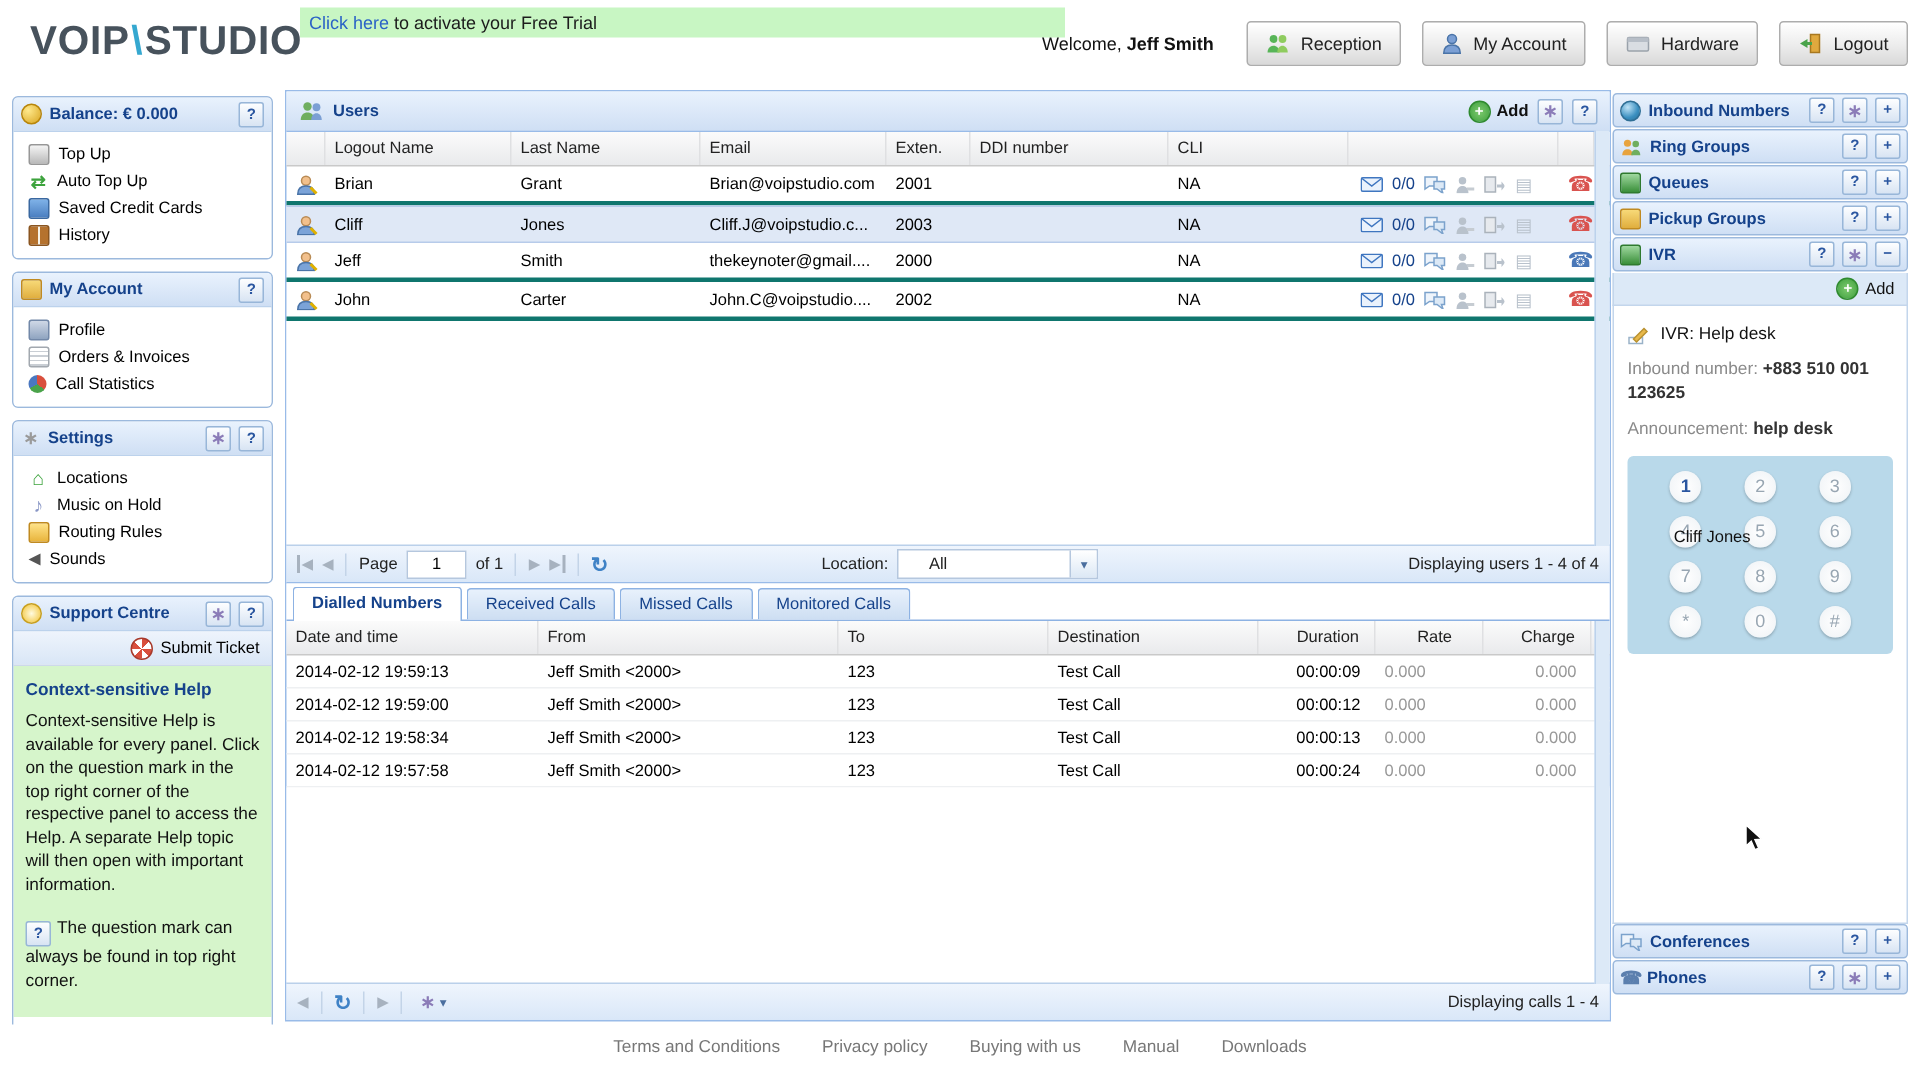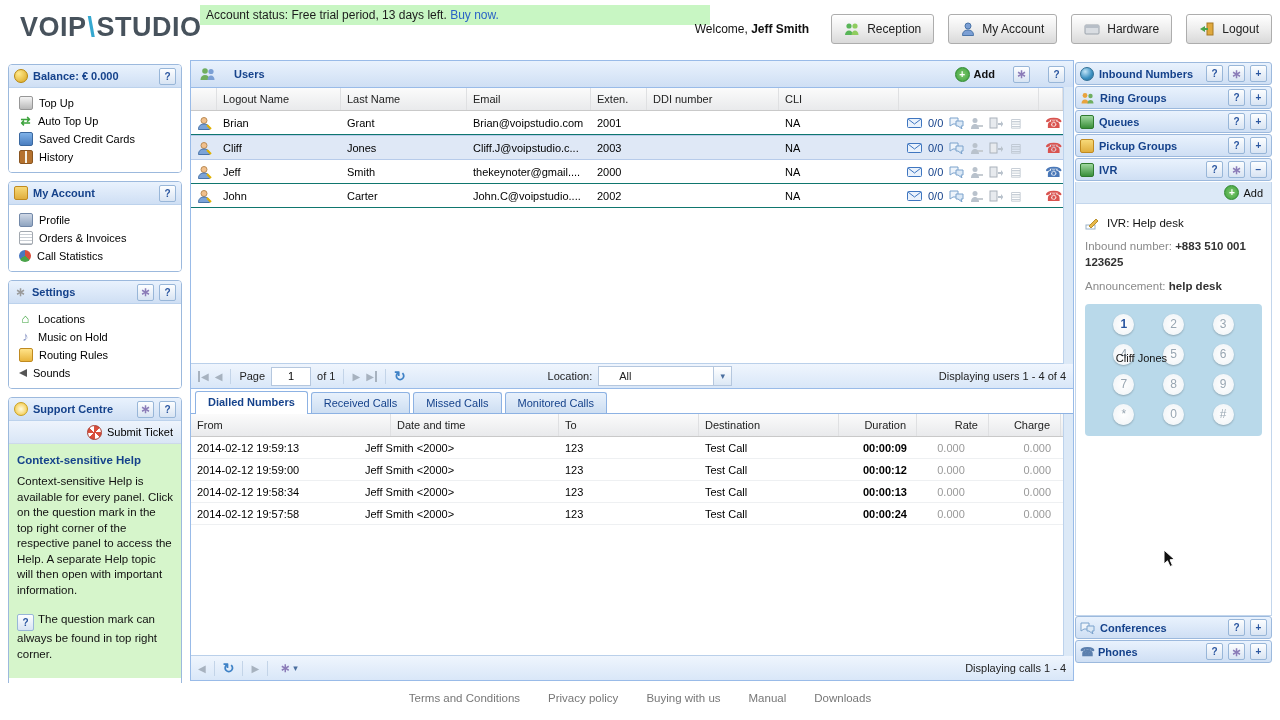--- a/index.html
+++ b/index.html
@@ -61,27 +61,27 @@
   .help-title{color:#15428b;font-weight:bold;margin-bottom:8px;font-size:11.5px}
   .help-p{line-height:1.35;font-size:11.5px;color:#111}
   .help-note{margin-top:14px;font-size:11.5px;line-height:1.35;color:#111}
   .help-note .sbtn{vertical-align:-3px;margin-right:4px}
   .support-pad{height:36px;background:#fff}
 
   
   .main{position:absolute;left:190px;top:60px;width:884px;height:621px;border:1px solid #99bbe8;box-sizing:border-box;display:flex;flex-direction:column;background:#fff}
   .users-sec{height:327px;display:flex;flex-direction:column;position:relative}
   .calls-sec{flex:1;display:flex;flex-direction:column;position:relative;border-top:1px solid #99bbe8}
-  .u-head{height:26px;flex:none;display:flex;align-items:center;gap:18px;padding:0 8px;background:linear-gradient(#e9f2fd,#cfdff4);border-bottom:1px solid #99bbe8;color:#15428b;font-weight:bold}
+  .u-head{height:26px;flex:none;display:flex;align-items:center;gap:6px;padding:0 8px;background:linear-gradient(#e9f2fd,#cfdff4);border-bottom:1px solid #99bbe8;color:#15428b;font-weight:bold}
   .u-head .ttl{flex:1}
   .gh{display:flex;height:22px;flex:none;background:linear-gradient(#fbfbfb,#e9eaec);border-bottom:1px solid #c9c9c9;color:#222;align-items:center}
   .gh .c{border-right:1px solid #dfe0e2;height:100%;display:flex;align-items:center;box-sizing:border-box}
   .c{padding-left:6px;box-sizing:border-box;flex:none;white-space:nowrap;overflow:hidden}
   .c-icn{width:26px}.c-first{width:124px}.c-last{width:126px}.c-email{width:124px}.c-ext{width:56px}.c-ddi{width:132px}.c-cli{width:120px}.c-act{width:140px}.c-ph{width:24px}
-  .ur{display:flex;height:23px;flex:none;align-items:center;border-bottom:1px solid #0f766e;font-size:11px;cursor:pointer}
+  .ur{display:flex;height:23px;flex:none;align-items:center;border-bottom:3px solid #0f766e;font-size:11px;cursor:pointer}
   .ur.sel{background:#dfe8f6;border-top:1px solid #b7cbea;border-bottom:1px solid #b7cbea}
   .c-act{display:flex;align-items:center;gap:6px;padding-left:8px}
   .vm{color:#15428b}
   .ph{font-size:14px;line-height:14px}
   .ph.off{color:#d9534f}.ph.on{color:#4a78b8}
   .filler{flex:1;background:#fff}
   .tb{height:24px;flex:none;background:linear-gradient(#eff5fd,#d9e7f8);border-top:1px solid #bad0ea;display:flex;align-items:center;padding:0 7px;gap:6px;font-size:11px;color:#222}
   .tb .sep{width:1px;height:15px;background:#c3d4e8;margin:0 2px}
   .arr{color:#a7b2bf;font-size:10px;cursor:pointer}
   .arr.first{border-left:2px solid #a7b2bf;padding-left:1px}
@@ -98,24 +98,24 @@
   .scrolltrack{position:absolute;right:0;width:9px;background:#dce9f7;border-left:1px solid #bcd2ec}
   .st-users{top:26px;bottom:24px}
   .st-calls{top:25px;bottom:24px}
 
   .tabstrip{height:25px;flex:none;background:#fff;border-bottom:1px solid #8db2e3;padding:3px 4px 0;display:flex;gap:3px;align-items:flex-end;box-sizing:border-box}
   .tab{height:20px;line-height:20px;padding:0 12px;border:1px solid #8db2e3;border-bottom:none;border-radius:3px 3px 0 0;
        background:linear-gradient(#e8f1fc,#cddef2);color:#15428b;font-size:11px;cursor:pointer}
   .tab.act{background:#fff;font-weight:bold;height:22px;margin-bottom:-1px;position:relative;z-index:2}
   .cc-dt{width:168px}.cc-from{width:200px}.cc-to{width:140px}.cc-dest{width:140px}
   .cc-dur{width:78px;justify-content:flex-end;text-align:right;padding-right:10px}
-  .cc-rate{width:72px;justify-content:flex-end;text-align:center;padding-right:10px}
+  .cc-rate{width:72px;justify-content:flex-end;text-align:left;padding-right:20px}
   .cc-chg{width:72px;justify-content:flex-end;text-align:right;padding-right:10px}
   .cr-row{display:flex;height:21px;flex:none;align-items:center;border-bottom:1px solid #eef0f2}
-  .cr-row .cc-dur{font-weight:bold}
+  .cr-row .cc-dur{font-weight:normal}
   .cr-row .cc-rate,.cr-row .cc-chg{color:#999}
 
   
   .rsb{position:absolute;left:1075px;top:62px;width:197px}
   .rbar{height:21px;border:1px solid #9cb9dd;border-radius:3px;margin-bottom:1px;background:linear-gradient(#e9f2fd,#cfdff4);
         display:flex;align-items:center;gap:5px;padding:0 4px;color:#15428b;font-weight:bold;font-size:11px}
   .rbar .ttl{flex:1}
   .addrow{height:21px;background:#dce9f7;border:1px solid #c3d6ec;border-top:none;display:flex;justify-content:flex-end;align-items:center;padding:0 8px}
   .ivrbody{border:1px solid #c3d6ec;border-top:none;background:#fff;padding:12px 9px 0;height:412px;box-sizing:border-box}
   .ivr-name{font-weight:normal;font-size:11.5px;color:#111;display:flex;gap:7px;align-items:center;margin-bottom:9px}
@@ -139,22 +139,21 @@
 <body>
 
 <div class="app">
 
   <div class="logo">
     <span>VOIP</span><span class="slash">\</span><span>STUDIO</span>
   </div>
 
   <div class="banner">
     <div class="bline">
-      <span>Account status: Free trial period, 13 days left.</span>
-      <a>Buy now.</a>
+      <a>Click here</a><span> to activate your Free Trial</span>
     </div>
   </div>
 
   <div class="hdr-right">
     <div class="welcome">
       <span>Welcome, </span><b>Jeff Smith</b>
     </div>
     <button class="hbtn">
       <span>
           <svg width="16" height="14">
@@ -538,22 +537,22 @@
 
     <div class="calls-sec">
       <div class="tabstrip">
         <span class="tab act">Dialled Numbers</span>
         <span class="tab">Received Calls</span>
         <span class="tab">Missed Calls</span>
         <span class="tab">Monitored Calls</span>
       </div>
 
       <div class="gh">
+        <span class="c cc-dt">Date and time</span>
         <span class="c cc-from">From</span>
-        <span class="c cc-dt">Date and time</span>
         <span class="c cc-to">To</span>
         <span class="c cc-dest">Destination</span>
         <span class="c cc-dur">Duration</span>
         <span class="c cc-rate">Rate</span>
         <span class="c cc-chg">Charge</span>
       </div>
 
       <div class="cr-row">
         <span class="c cc-dt">2014-02-12 19:59:13</span>
         <span class="c cc-from">Jeff Smith &lt;2000&gt;</span>

